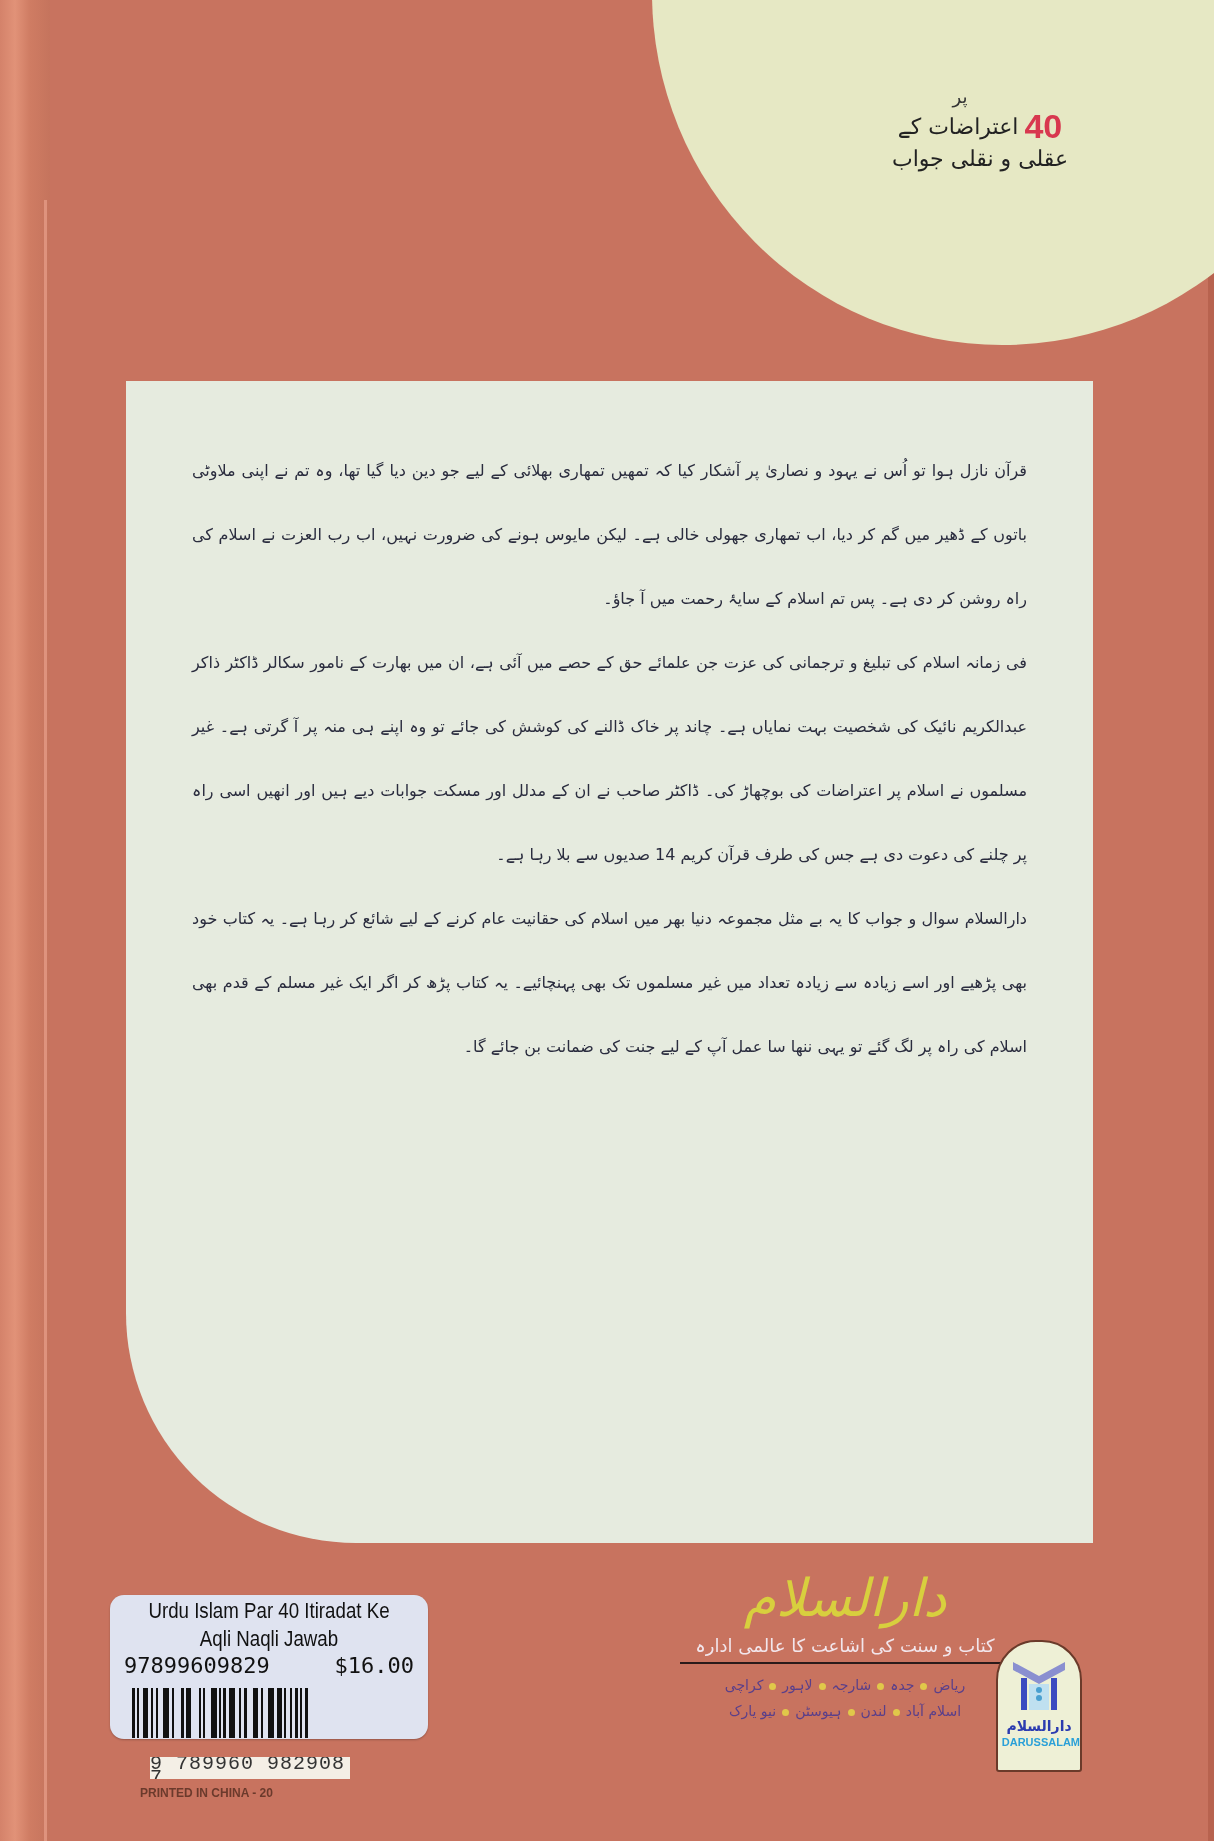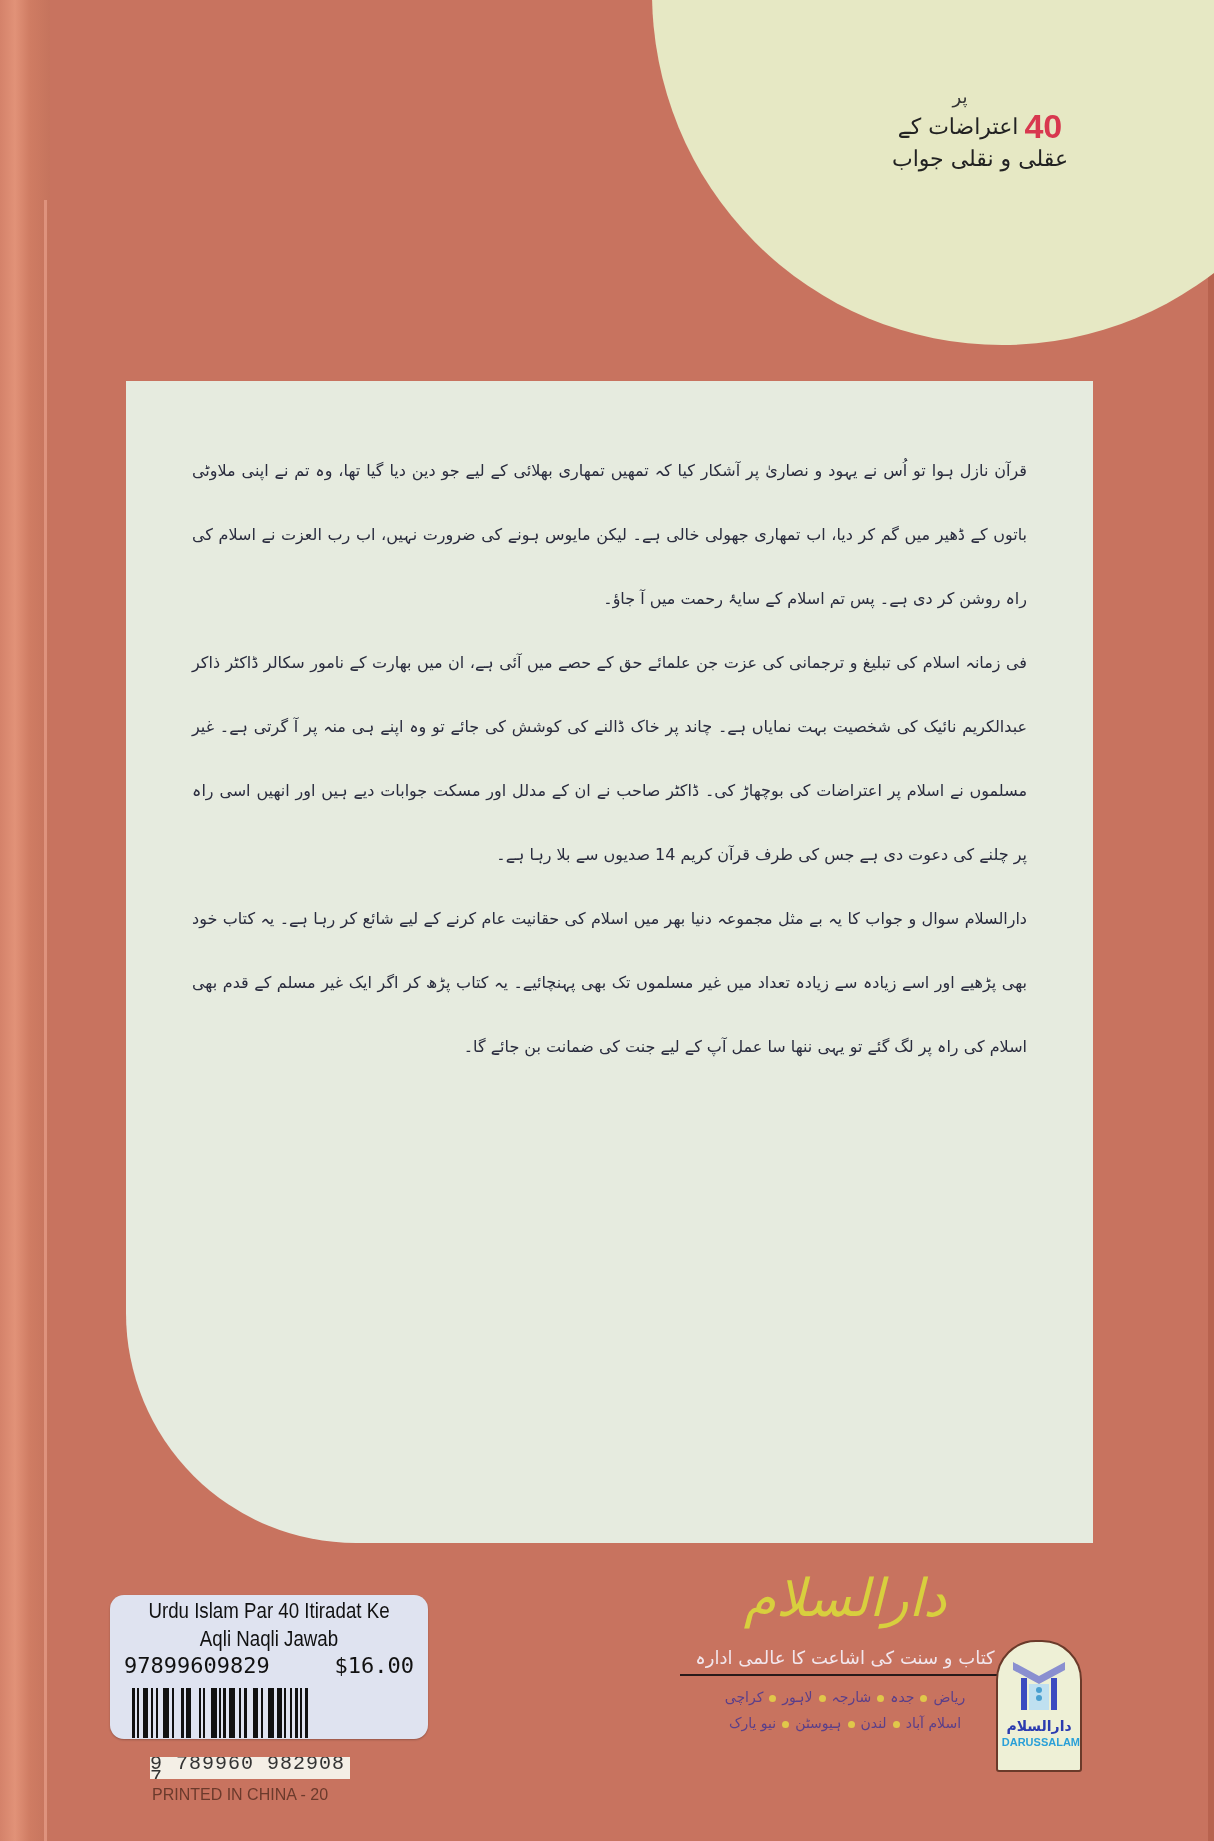--- a/index.html
+++ b/index.html
@@ -50,21 +50,21 @@
   .para {
     font-family:"DejaVu Sans", sans-serif;
     font-size:16px; color:#2a2c3e;
     line-height:64px; text-align:justify; margin:0;
   }
   .para + .para { margin-top:0; }
   .publisher {
     position:absolute; left:680px; top:1570px; width:330px; direction:rtl; text-align:center;
   }
   .pub-name { font-family:"DejaVu Serif", serif; font-size:52px; color:#d8cf3e; line-height:1.1; font-style:italic; }
-  .pub-tagline { font-size:18px; color:#f2e6ec; margin-top:20px; }
+  .pub-tagline { font-size:18px; color:#f2e6ec; margin-top:8px; }
   .pub-rule { height:2px; background:#2a1a1a; margin:6px 0 8px 0; }
   .pub-cities { font-size:14px; color:#5a3f8a; line-height:26px; }
   .pub-cities .dot { display:inline-block; width:7px; height:7px; border-radius:50%; background:#e0c84a; margin:0 6px; vertical-align:middle; }
   .logo {
     position:absolute; left:996px; top:1640px; width:86px; height:132px;
     background:#eef0d6; border:2px solid #6a3a2a; border-radius:40px 40px 3px 3px;
     box-sizing:border-box; text-align:center; overflow:hidden;
   }
   .logo-book { margin-top:14px; }
   .logo-arabic { font-size:14px; color:#2b3bb0; font-weight:bold; margin-top:2px; }
@@ -84,22 +84,22 @@
     font-family:"Liberation Sans", sans-serif; font-size:22px; color:#111; text-align:center;
     line-height:24px; padding-top:4px; transform:scaleX(.85); transform-origin:center;
   }
   .label-row {
     display:flex; justify-content:space-between; padding:0 14px;
     font-family:"DejaVu Sans Mono", monospace; font-size:22px; color:#111; margin-top:2px;text-align:right;
   }
   .barcode { display:flex; gap:0; margin:10px 0 0 22px; height:50px; }
   .barcode span { display:block; height:100%; background:#111; }
   .printed {
-    position:absolute; left:152px; top:1786px;
-    font-family:"Liberation Sans", sans-serif; font-weight:normal; font-size:16px; color:#6b3a2c;
+    position:absolute; left:140px; top:1786px;
+    font-family:"Liberation Sans", sans-serif; font-weight:bold; font-size:12px; color:#6b3a2c;
   }
 </style>
 </head>
 <body>
 
 <div class="spine"></div>
 <div class="spine-groove"></div>
 <div class="cover"></div>
 <div class="right-edge"></div>
 

